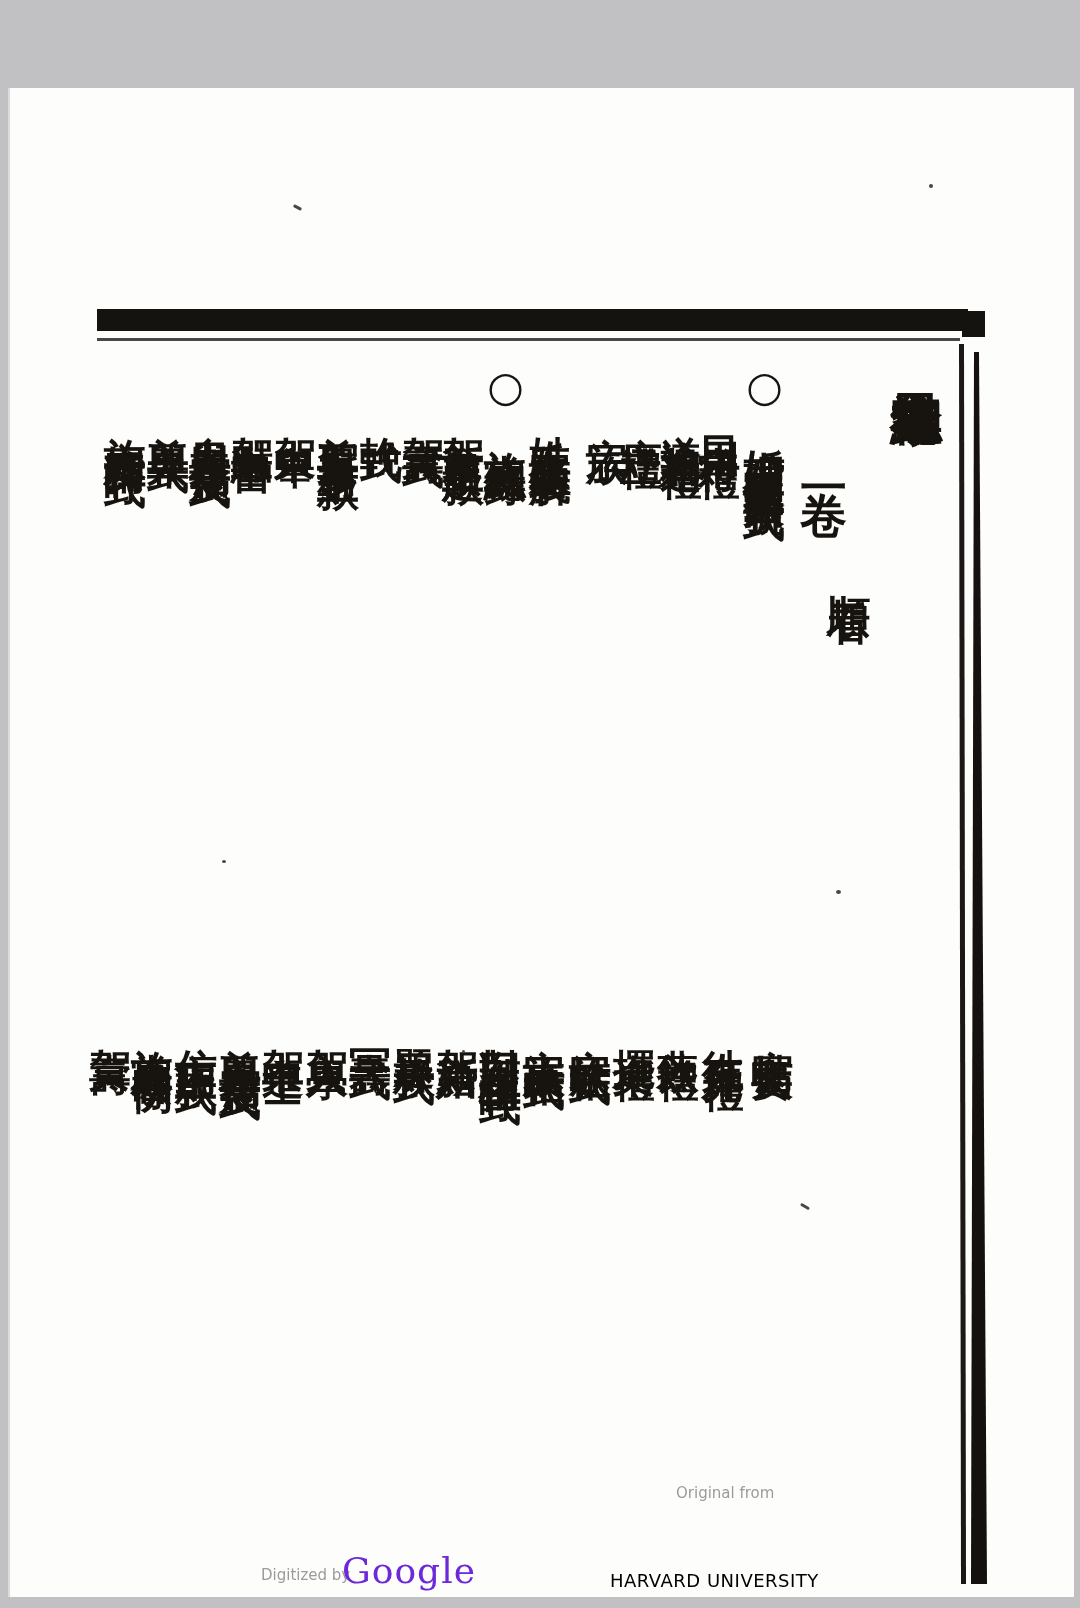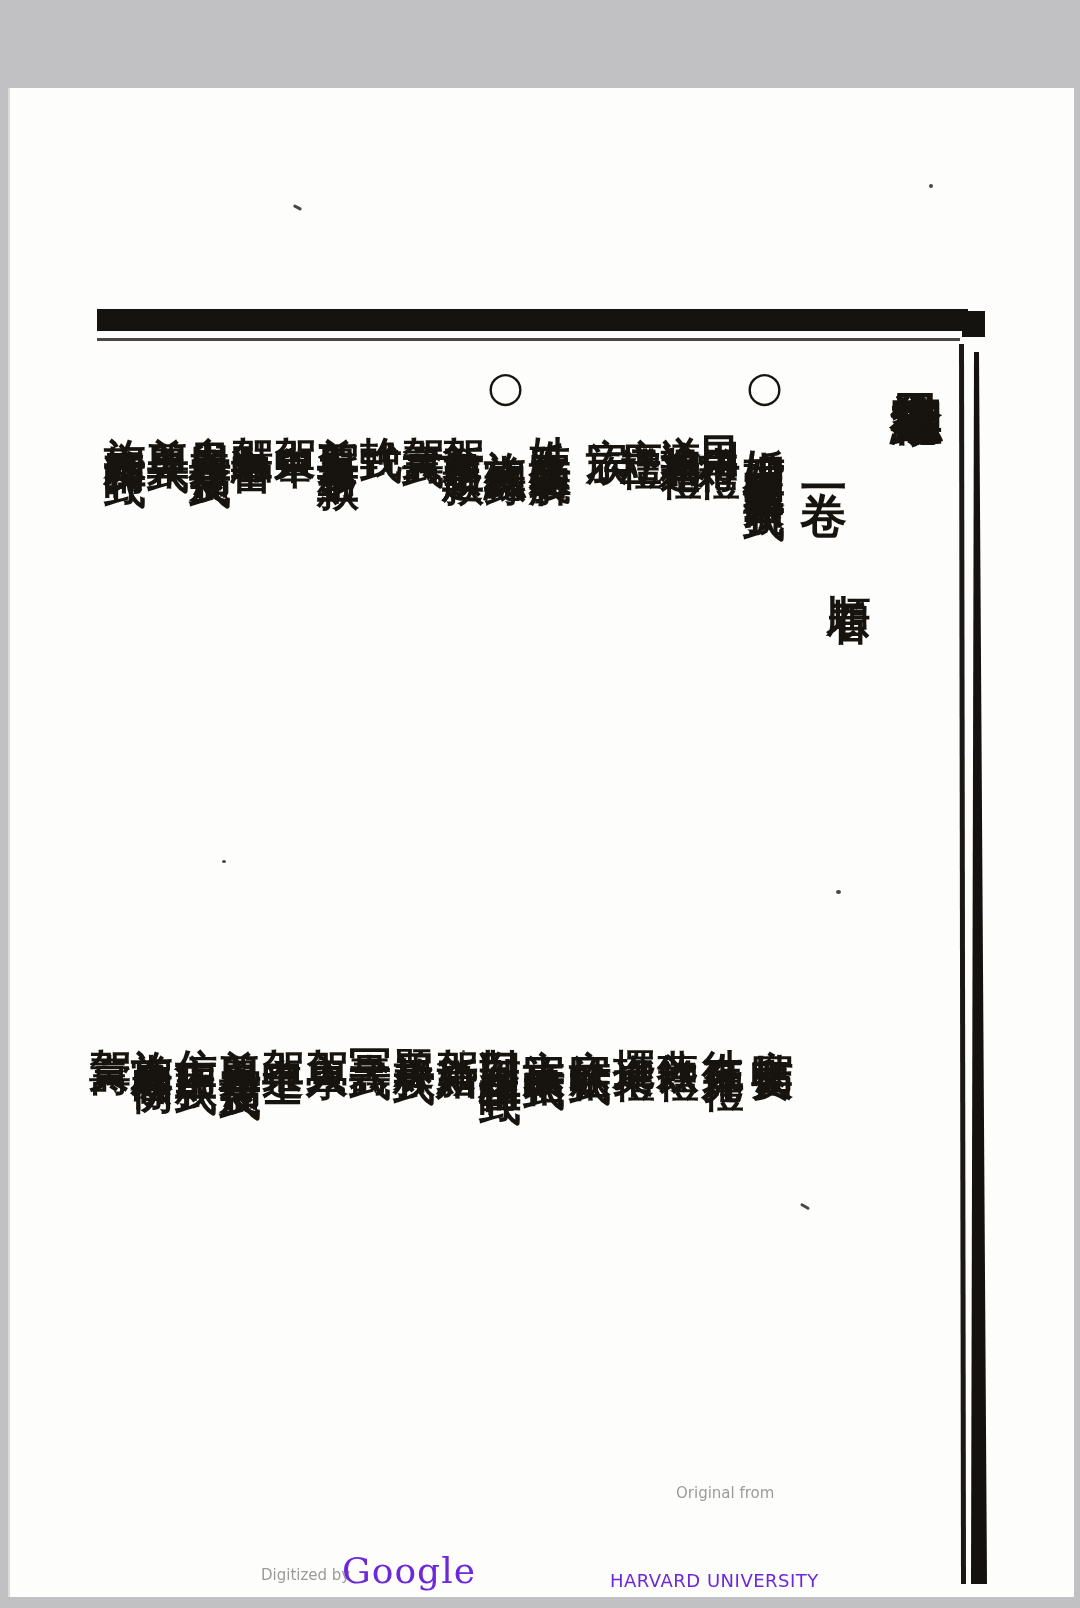--- a/index.html
+++ b/index.html
@@ -72,21 +72,21 @@
     position: absolute;
     font-family: "DejaVu Serif", serif;
     color: #6d28d9;
     font-size: 36px;
     letter-spacing: 1px;
     white-space: nowrap;
   }
   .footer-inst {
     position: absolute;
     font-family: "DejaVu Sans", sans-serif;
-    color: #6d28d9;
+    color: #000000;
     font-size: 18px;
     letter-spacing: 0.5px;
     white-space: nowrap;
   }
 </style>
 </head>
 <body>
 
 <div class="stage">
 

